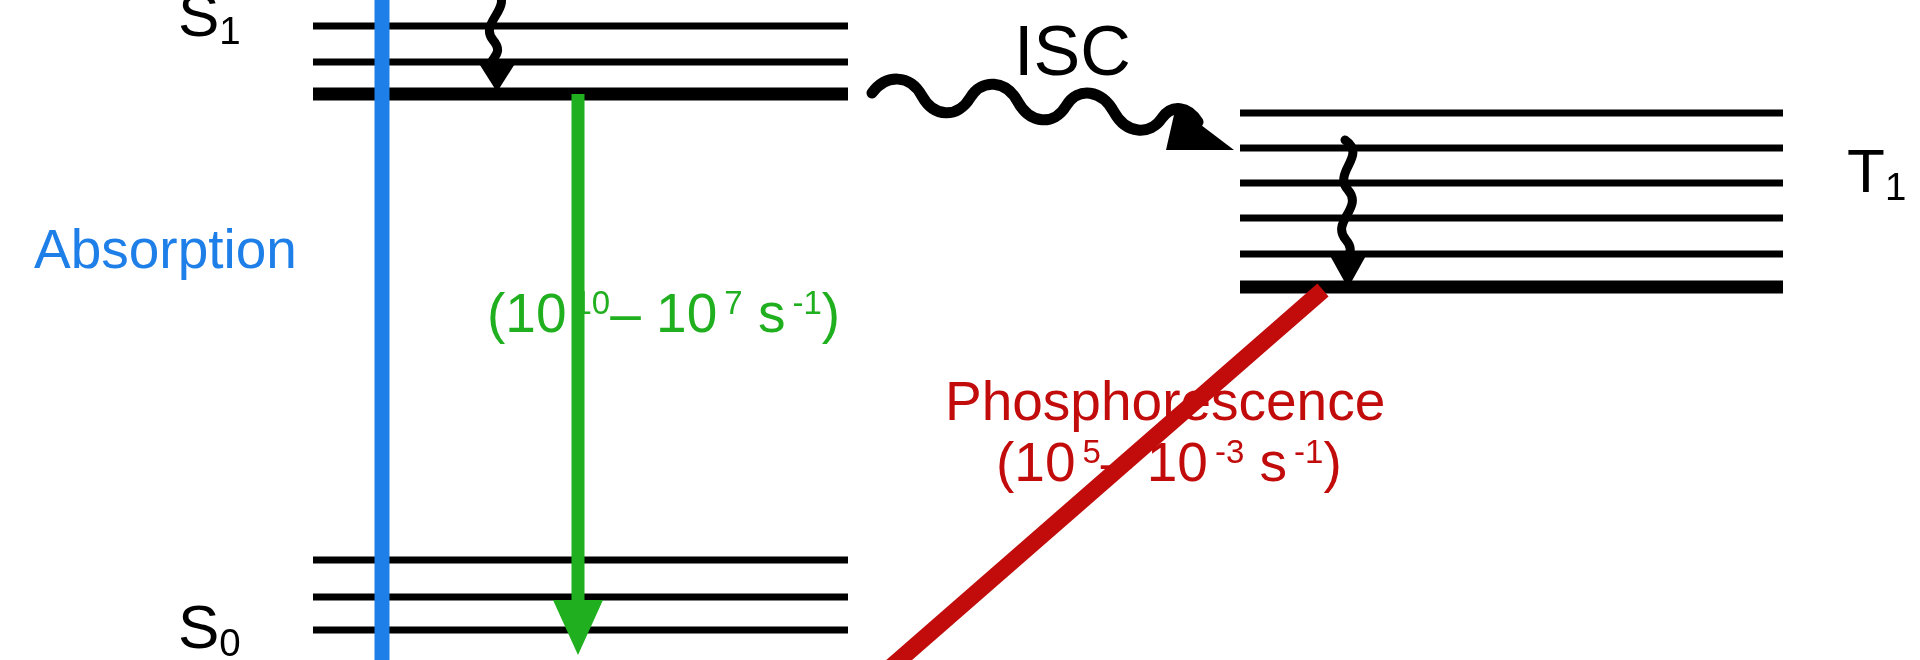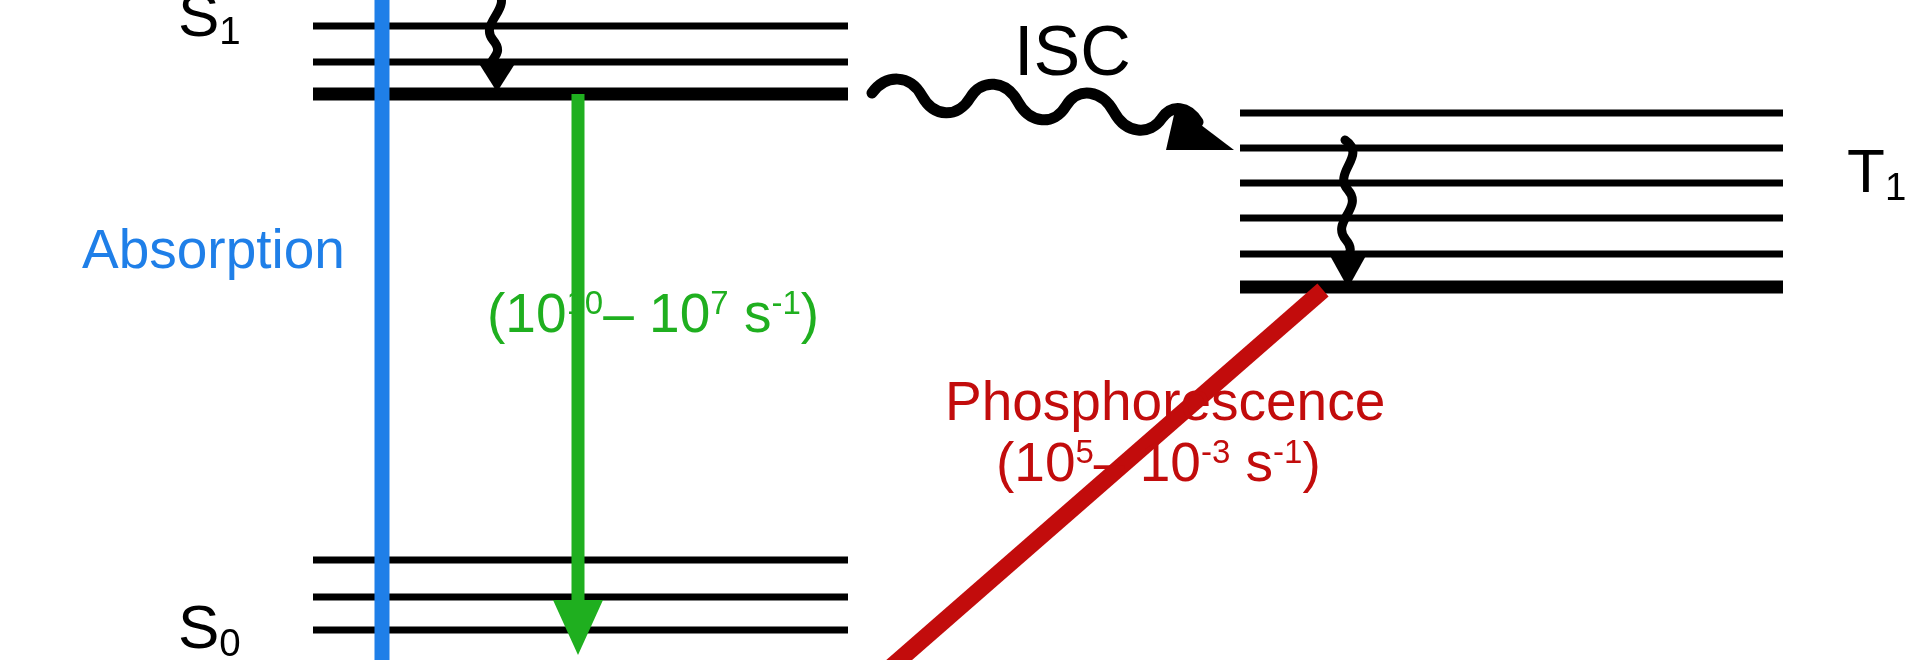--- a/index.html
+++ b/index.html
@@ -42,27 +42,28 @@
     font-family: "Liberation Sans", sans-serif;
     font-size: 55px;
   }
   .proc-rate {
     font-family: "Liberation Sans", sans-serif;
     font-size: 55px;
   }
   .proc-rate sup {
     font-size: 0.6em;
     vertical-align: 0.55em;
+    margin-left: 7px;
   }
   .isc-label {
     font-family: "Liberation Sans", sans-serif;
     font-size: 70px;
     color: #000000;
   }
-  .absorption { color: #1F7FE8; margin-left: 48px; }
+  .absorption { color: #1F7FE8; }
   .fluorescence { color: #1FAF1F; }
   .phosphorescence { color: #C20C0C; }
 </style>
 </head>
 <body>
 
 <div id="stage">
 
   <svg class="diagram" viewBox="0 0 1920 660">
 

